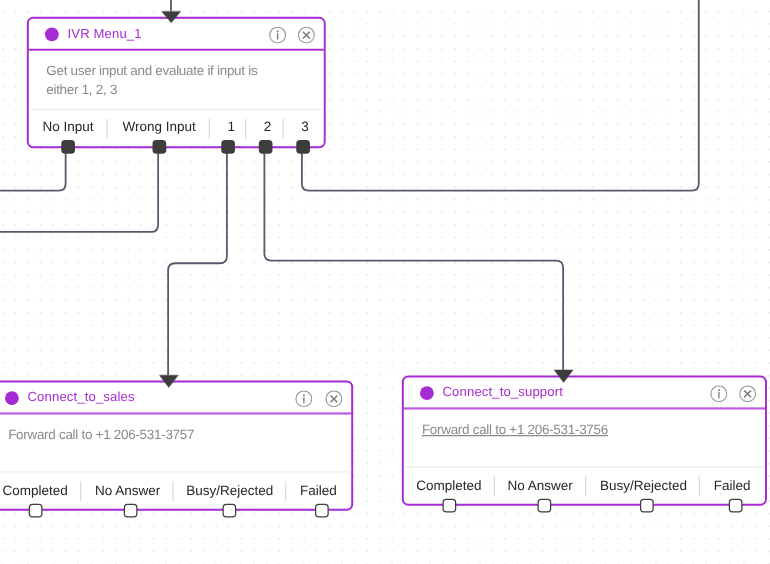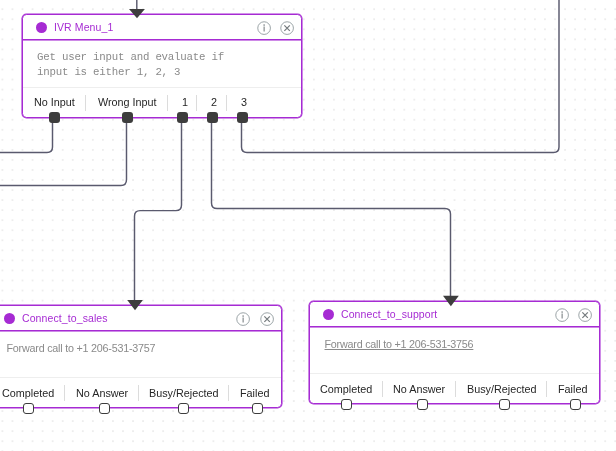--- a/index.html
+++ b/index.html
@@ -48,41 +48,41 @@
     </g>
   </svg>
 
   <svg class="arrows" viewBox="0 0 616 451" width="616" height="451">
     <path d="M136.8,-20 L136.8,9" fill="none" stroke="#5a5a6e" stroke-width="1.45"></path>
     <polygon points="129,9 144.9,9 137,18.3" fill="#3d3d3d"></polygon>
     <polygon points="127.2,299.9 142.9,299.9 135,310.2" fill="#3d3d3d"></polygon>
     <polygon points="443,295.8 458.8,295.8 450.9,306.2" fill="#3d3d3d"></polygon>
   </svg>
 
-  <div class="node" id="node-ivr" style="left:22px;top:14px;width:280px;height:103.5px;">
+  <div class="node" id="node-ivr" style="left:22px;top:14px;width:238px;height:103.5px;">
     <div class="node-header">
       <span class="dot"></span>
       <span class="node-title">IVR Menu_1</span>
       <span class="hdr-icons">
         <span class="icon-btn">
           <svg width="14.2" height="14.2" viewBox="0 0 15 15">
             <circle cx="7.5" cy="7.5" r="6.7" fill="none" stroke="#909a9d" stroke-width="0.95"></circle>
             <circle cx="7.5" cy="4.35" r="0.85" fill="#787f82"></circle>
             <rect x="6.95" y="5.9" width="1.15" height="5.3" rx="0.25" fill="#787f82"></rect>
           </svg>
         </span>
         <span class="icon-btn">
           <svg width="14.2" height="14.2" viewBox="0 0 15 15">
             <circle cx="7.5" cy="7.5" r="6.7" fill="none" stroke="#909a9d" stroke-width="0.95"></circle>
             <path d="M4.6,4.6 L10.4,10.4 M10.4,4.6 L4.6,10.4" stroke="#757b7e" stroke-width="1.3" stroke-linecap="butt"></path>
           </svg>
         </span>
       </span>
     </div>
-    <div class="node-body" style="padding:9.5px 12px 0 14px;width:214px;font-family:Liberation Mono, monospace;">Get user input and evaluate if input is either 1, 2, 3</div>
+    <div class="node-body" style="padding:9.5px 12px 0 14px;width:214px;">Get user input and evaluate if input is either 1, 2, 3</div>
     <div class="node-footer" style="height:30px;">
       <div class="port-cell" style="width:63px;">
         <span class="plabel">No Input</span>
         <span class="vdiv"></span>
         <span class="port filled" style="left:26px;bottom:-6px;"></span>
       </div>
       <div class="port-cell" style="width:82.3px;align-items:center;">
         <span class="plabel">Wrong Input</span>
         <span class="vdiv"></span>
         <span class="port filled" style="left:35.5px;bottom:-6px;"></span>
@@ -141,21 +141,21 @@
         <span class="vdiv"></span>
         <span class="port hollow" style="left:39.5px;bottom:-6.8px;"></span>
       </div>
       <div class="port-cell" style="width:52px;">
         <span class="plabel">Failed</span>
         <span class="port hollow" style="left:22.4px;bottom:-6.8px;"></span>
       </div>
     </div>
   </div>
 
-  <div class="node" id="node-support" style="left:309px;top:301px;width:291px;height:103px;">
+  <div class="node" id="node-support" style="left:322px;top:301px;width:291px;height:103px;">
     <div class="node-header">
       <span class="dot"></span>
       <span class="node-title">Connect_to_support</span>
       <span class="hdr-icons">
         <span class="icon-btn">
           <svg width="14.2" height="14.2" viewBox="0 0 15 15">
             <circle cx="7.5" cy="7.5" r="6.7" fill="none" stroke="#909a9d" stroke-width="0.95"></circle>
             <circle cx="7.5" cy="4.35" r="0.85" fill="#787f82"></circle>
             <rect x="6.95" y="5.9" width="1.15" height="5.3" rx="0.25" fill="#787f82"></rect>
           </svg>

